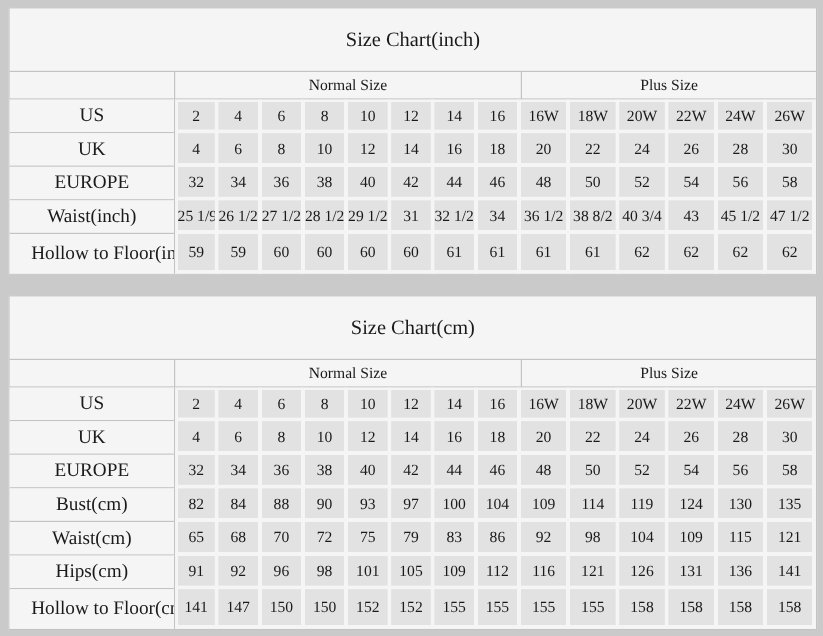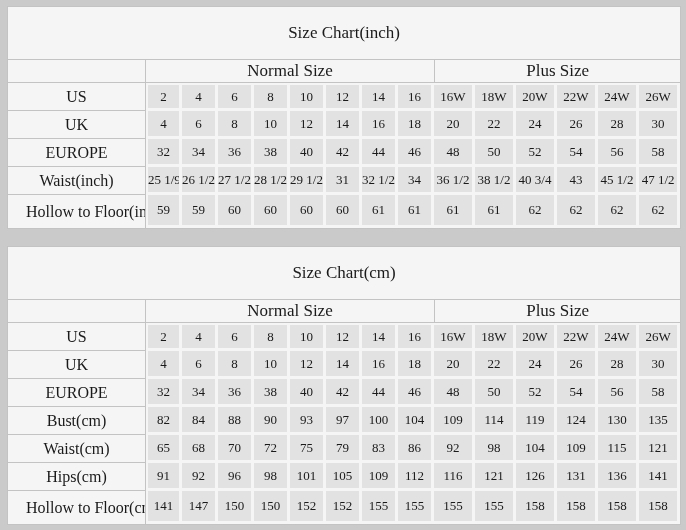--- a/index.html
+++ b/index.html
@@ -35,21 +35,21 @@
     height: 24px;
     text-align: center;
     font-weight: normal;
     font-size: 17px;
     border-bottom: 1px solid var(--grid);
     padding: 16px;
   }
   .group-row th {
     height: 23px;
     font-weight: normal;
-    font-size: 17px;
+    font-size: 13px;
     text-align: center;
     border-bottom: 1px solid var(--grid);
     padding: 0;
   }
   .corner-cell { border-right: 1px solid var(--grid); }
   .group-cell-plus { border-left: 1px solid var(--grid); margin-left: 32px; }
 
   tbody tr { height: 28px; }
   tbody tr:last-child { height: 33px; }
 
@@ -171,21 +171,21 @@
           <th class="label-cell">Waist(inch)</th>
           <td class="data-cell first">25 1/9</td>
           <td class="data-cell">26 1/2</td>
           <td class="data-cell">27 1/2</td>
           <td class="data-cell">28 1/2</td>
           <td class="data-cell">29 1/2</td>
           <td class="data-cell">31</td>
           <td class="data-cell">32 1/2</td>
           <td class="data-cell">34</td>
           <td class="data-cell">36 1/2</td>
-          <td class="data-cell">38 1/2</td>
+          <td class="data-cell">38 8/2</td>
           <td class="data-cell">40 3/4</td>
           <td class="data-cell">43</td>
           <td class="data-cell">45 1/2</td>
           <td class="data-cell">47 1/2</td>
         </tr>
         <tr>
           <th class="label-cell">Hollow to Floor(inch)</th>
           <td class="data-cell first">59</td>
           <td class="data-cell">59</td>
           <td class="data-cell">60</td>

